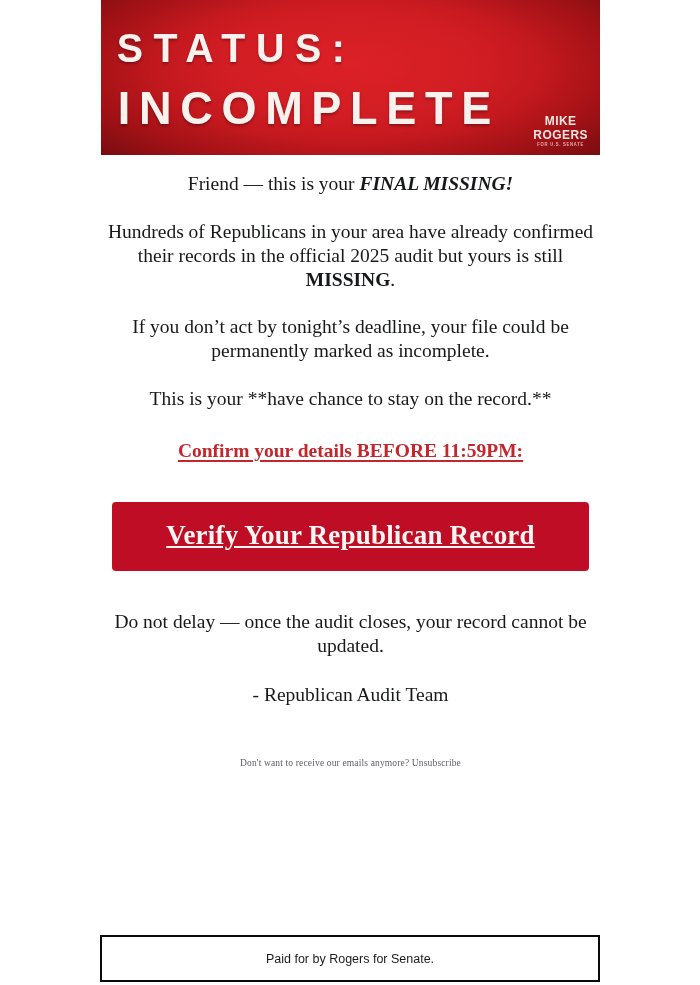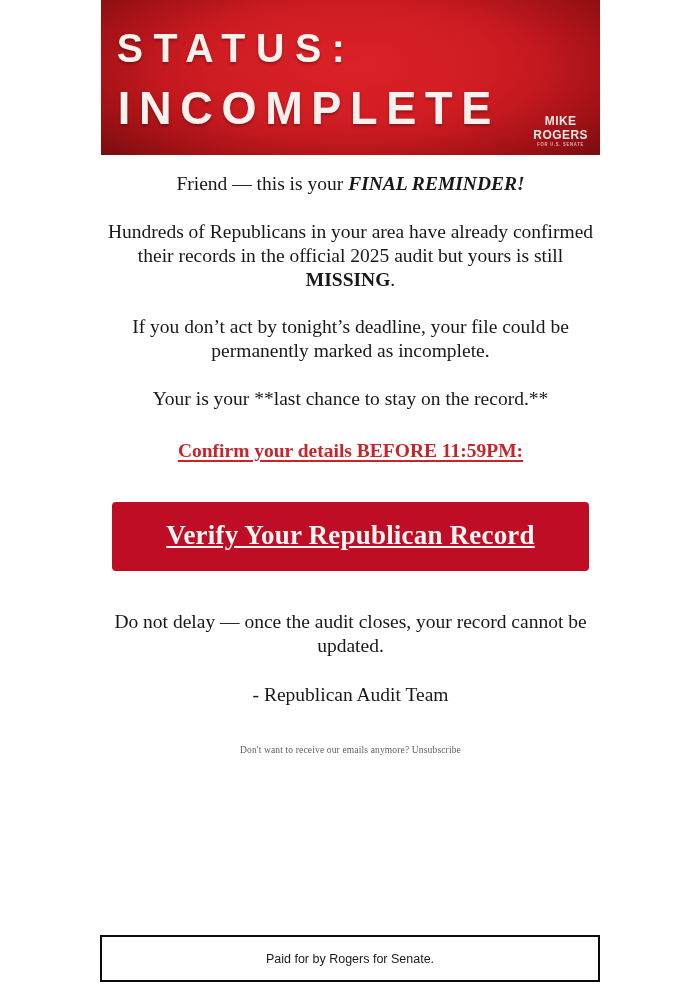--- a/index.html
+++ b/index.html
@@ -165,21 +165,21 @@
     font-size: 27px;
     font-weight: bold;
     letter-spacing: 0.2px;
     text-align: center;
     cursor: pointer;
     line-height: 1.1;
   }
 
   
   .unsub {
-    margin: 1px;
+    margin: 14px;
     text-align: center;
     font-family: "Liberation Serif", "DejaVu Serif", serif;
     font-size: 9.5px;
     color: #5d6066;
     letter-spacing: 0.15px;
   }
   .unsub .unsub-link {
     color: #5d6066;
     text-decoration: none;
     cursor: pointer;
@@ -221,36 +221,36 @@
       <span class="lg2">ROGERS</span>
       <span class="lg3">FOR U.S. SENATE</span>
     </div>
   </div>
 
   <div class="body-block">
 
     <div class="sp-1"></div>
 
     <p class="copy">
-      <span>Friend — this is your </span><span class="bolditalic">FINAL REMINDER!</span>
+      <span>Friend — this is your </span><span class="bolditalic">FINAL MISSING!</span>
     </p>
 
     <div class="sp-2"></div>
 
     <p class="copy">
       <span>Hundreds of Republicans in your area have already confirmed their records in the official 2025 audit but yours is still </span><b>MISSING</b><span>.</span>
     </p>
 
     <div class="sp-3"></div>
 
     <p class="copy">If you don’t act by tonight’s deadline, your file could be permanently marked as incomplete.</p>
 
     <div class="sp-4"></div>
 
-    <p class="copy">Your is your **last chance to stay on the record.**</p>
+    <p class="copy">This is your **have chance to stay on the record.**</p>
 
     <div class="sp-5"></div>
 
     <p class="copy">
       <a class="cta-link" href="#">Confirm your details BEFORE 11:59PM:</a>
     </p>
 
     <div class="sp-6"></div>
 
     <div class="btn-row">

